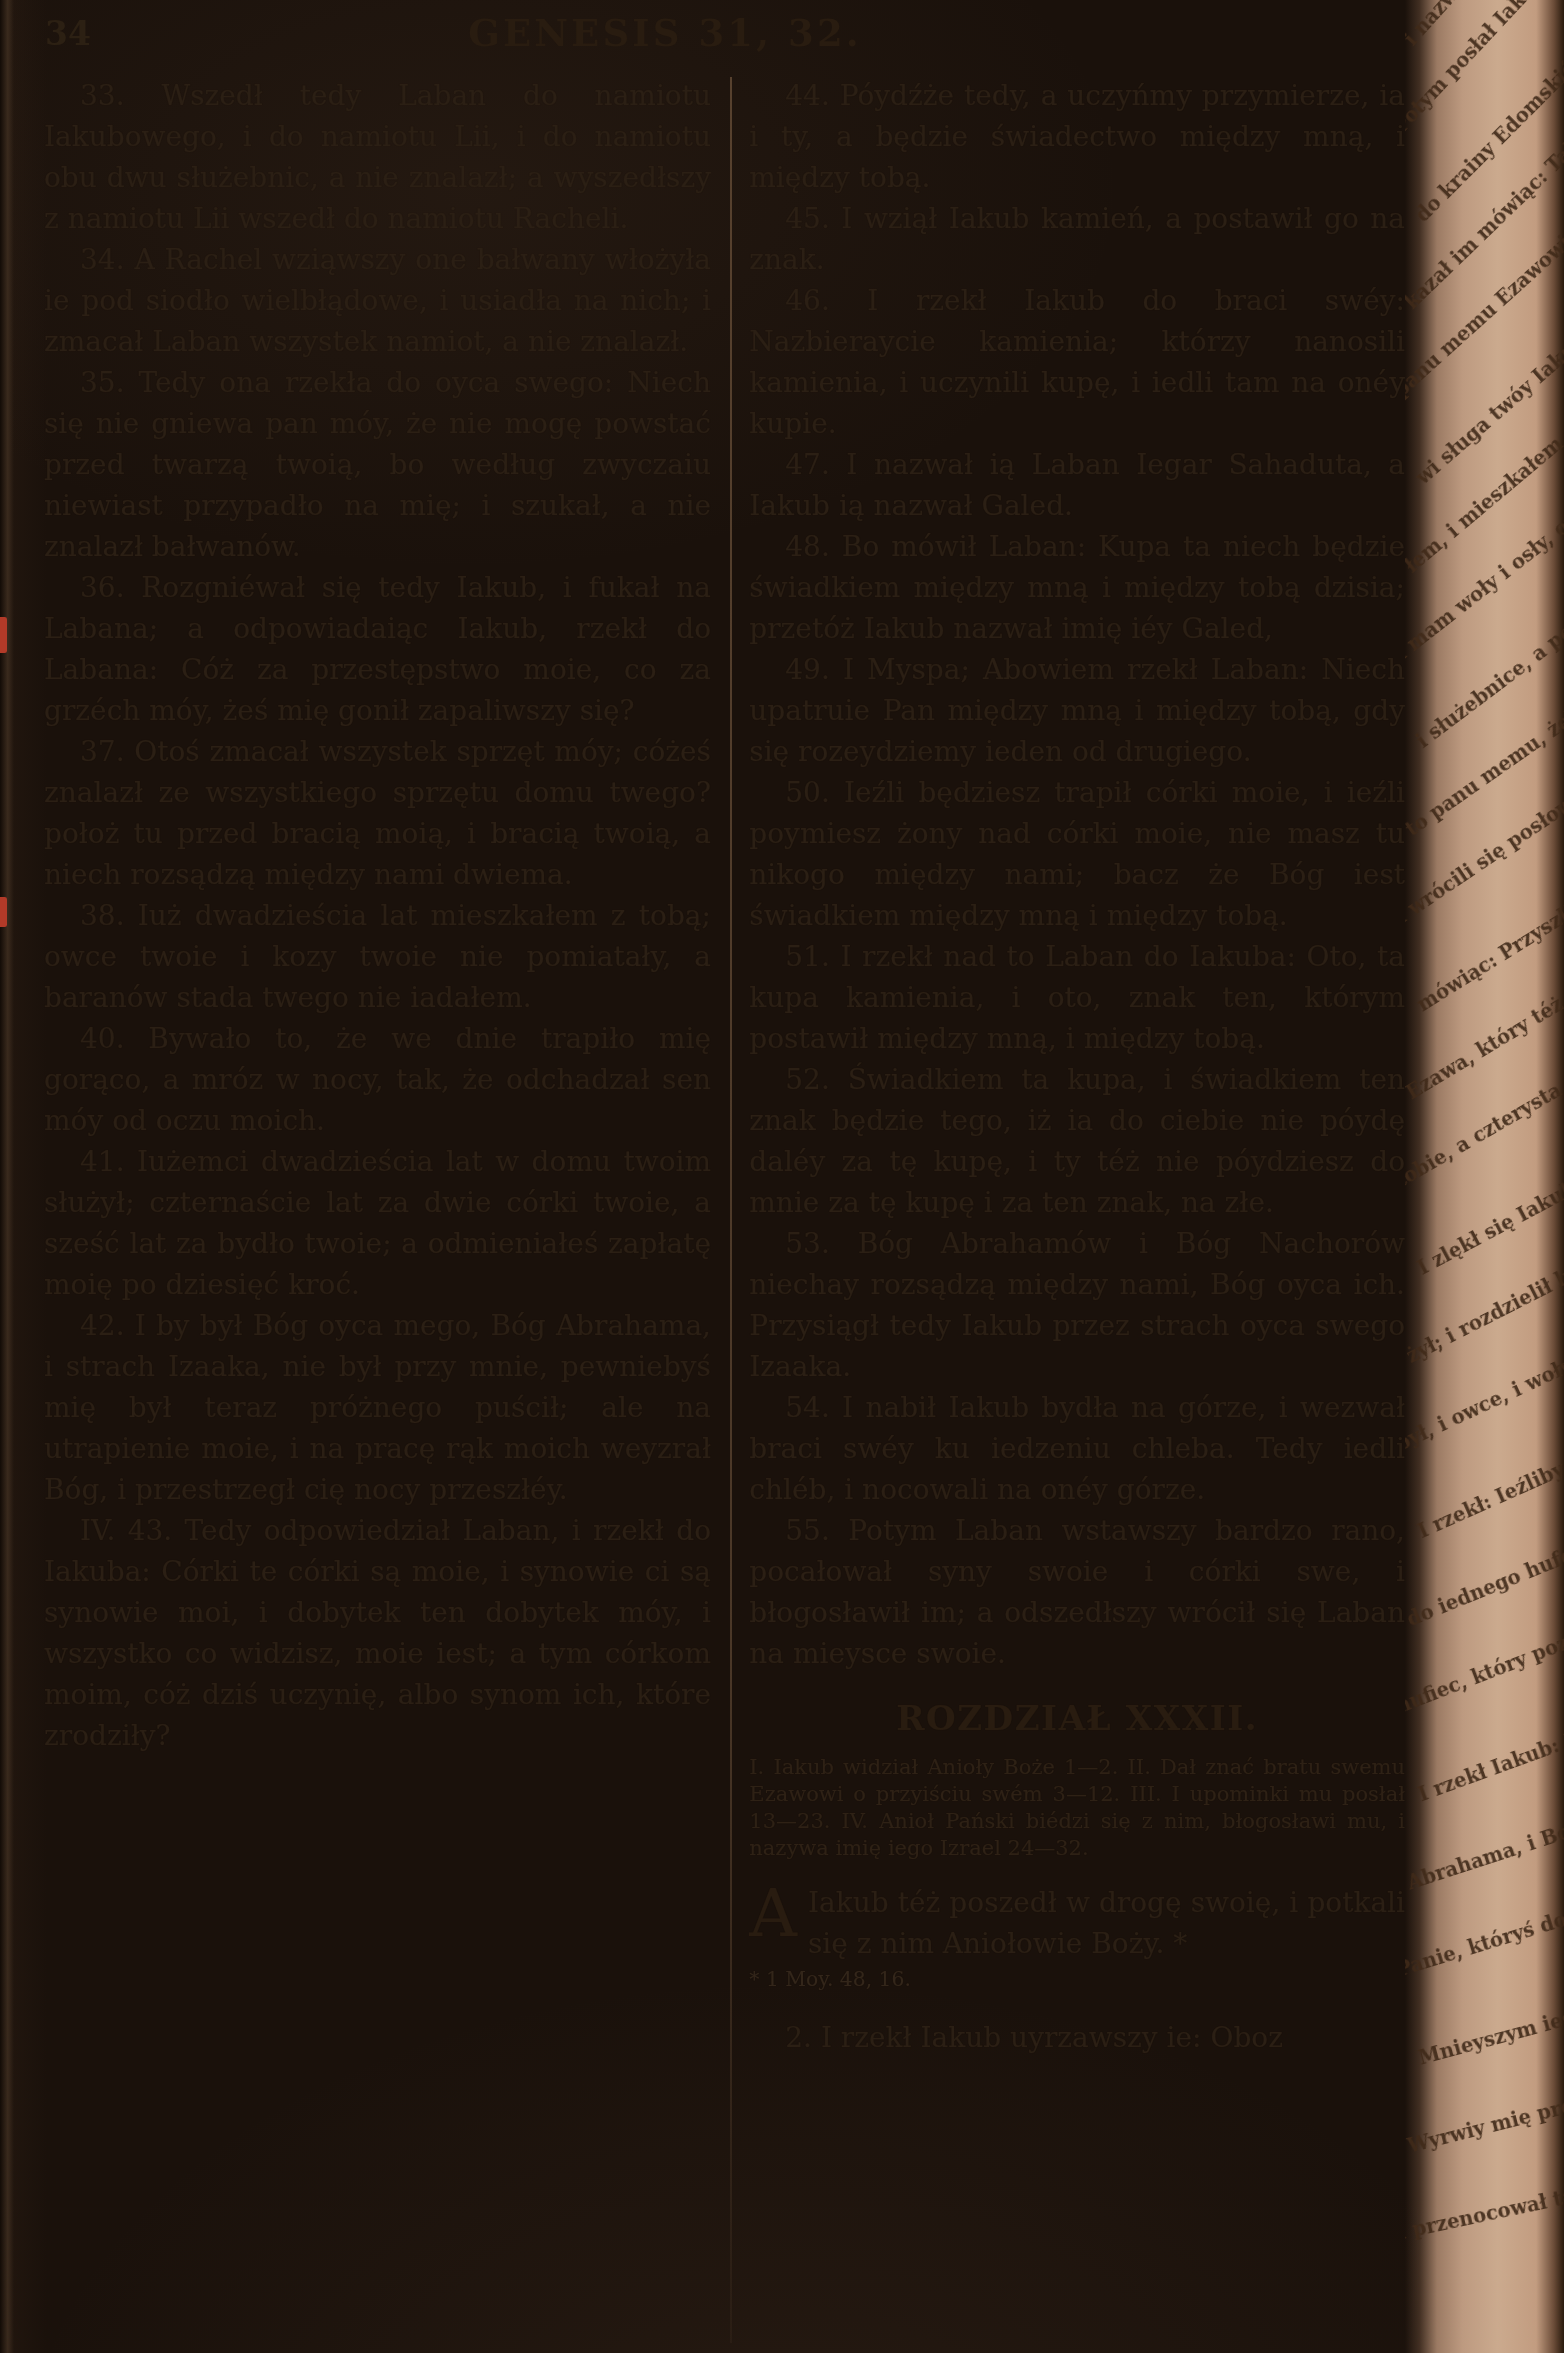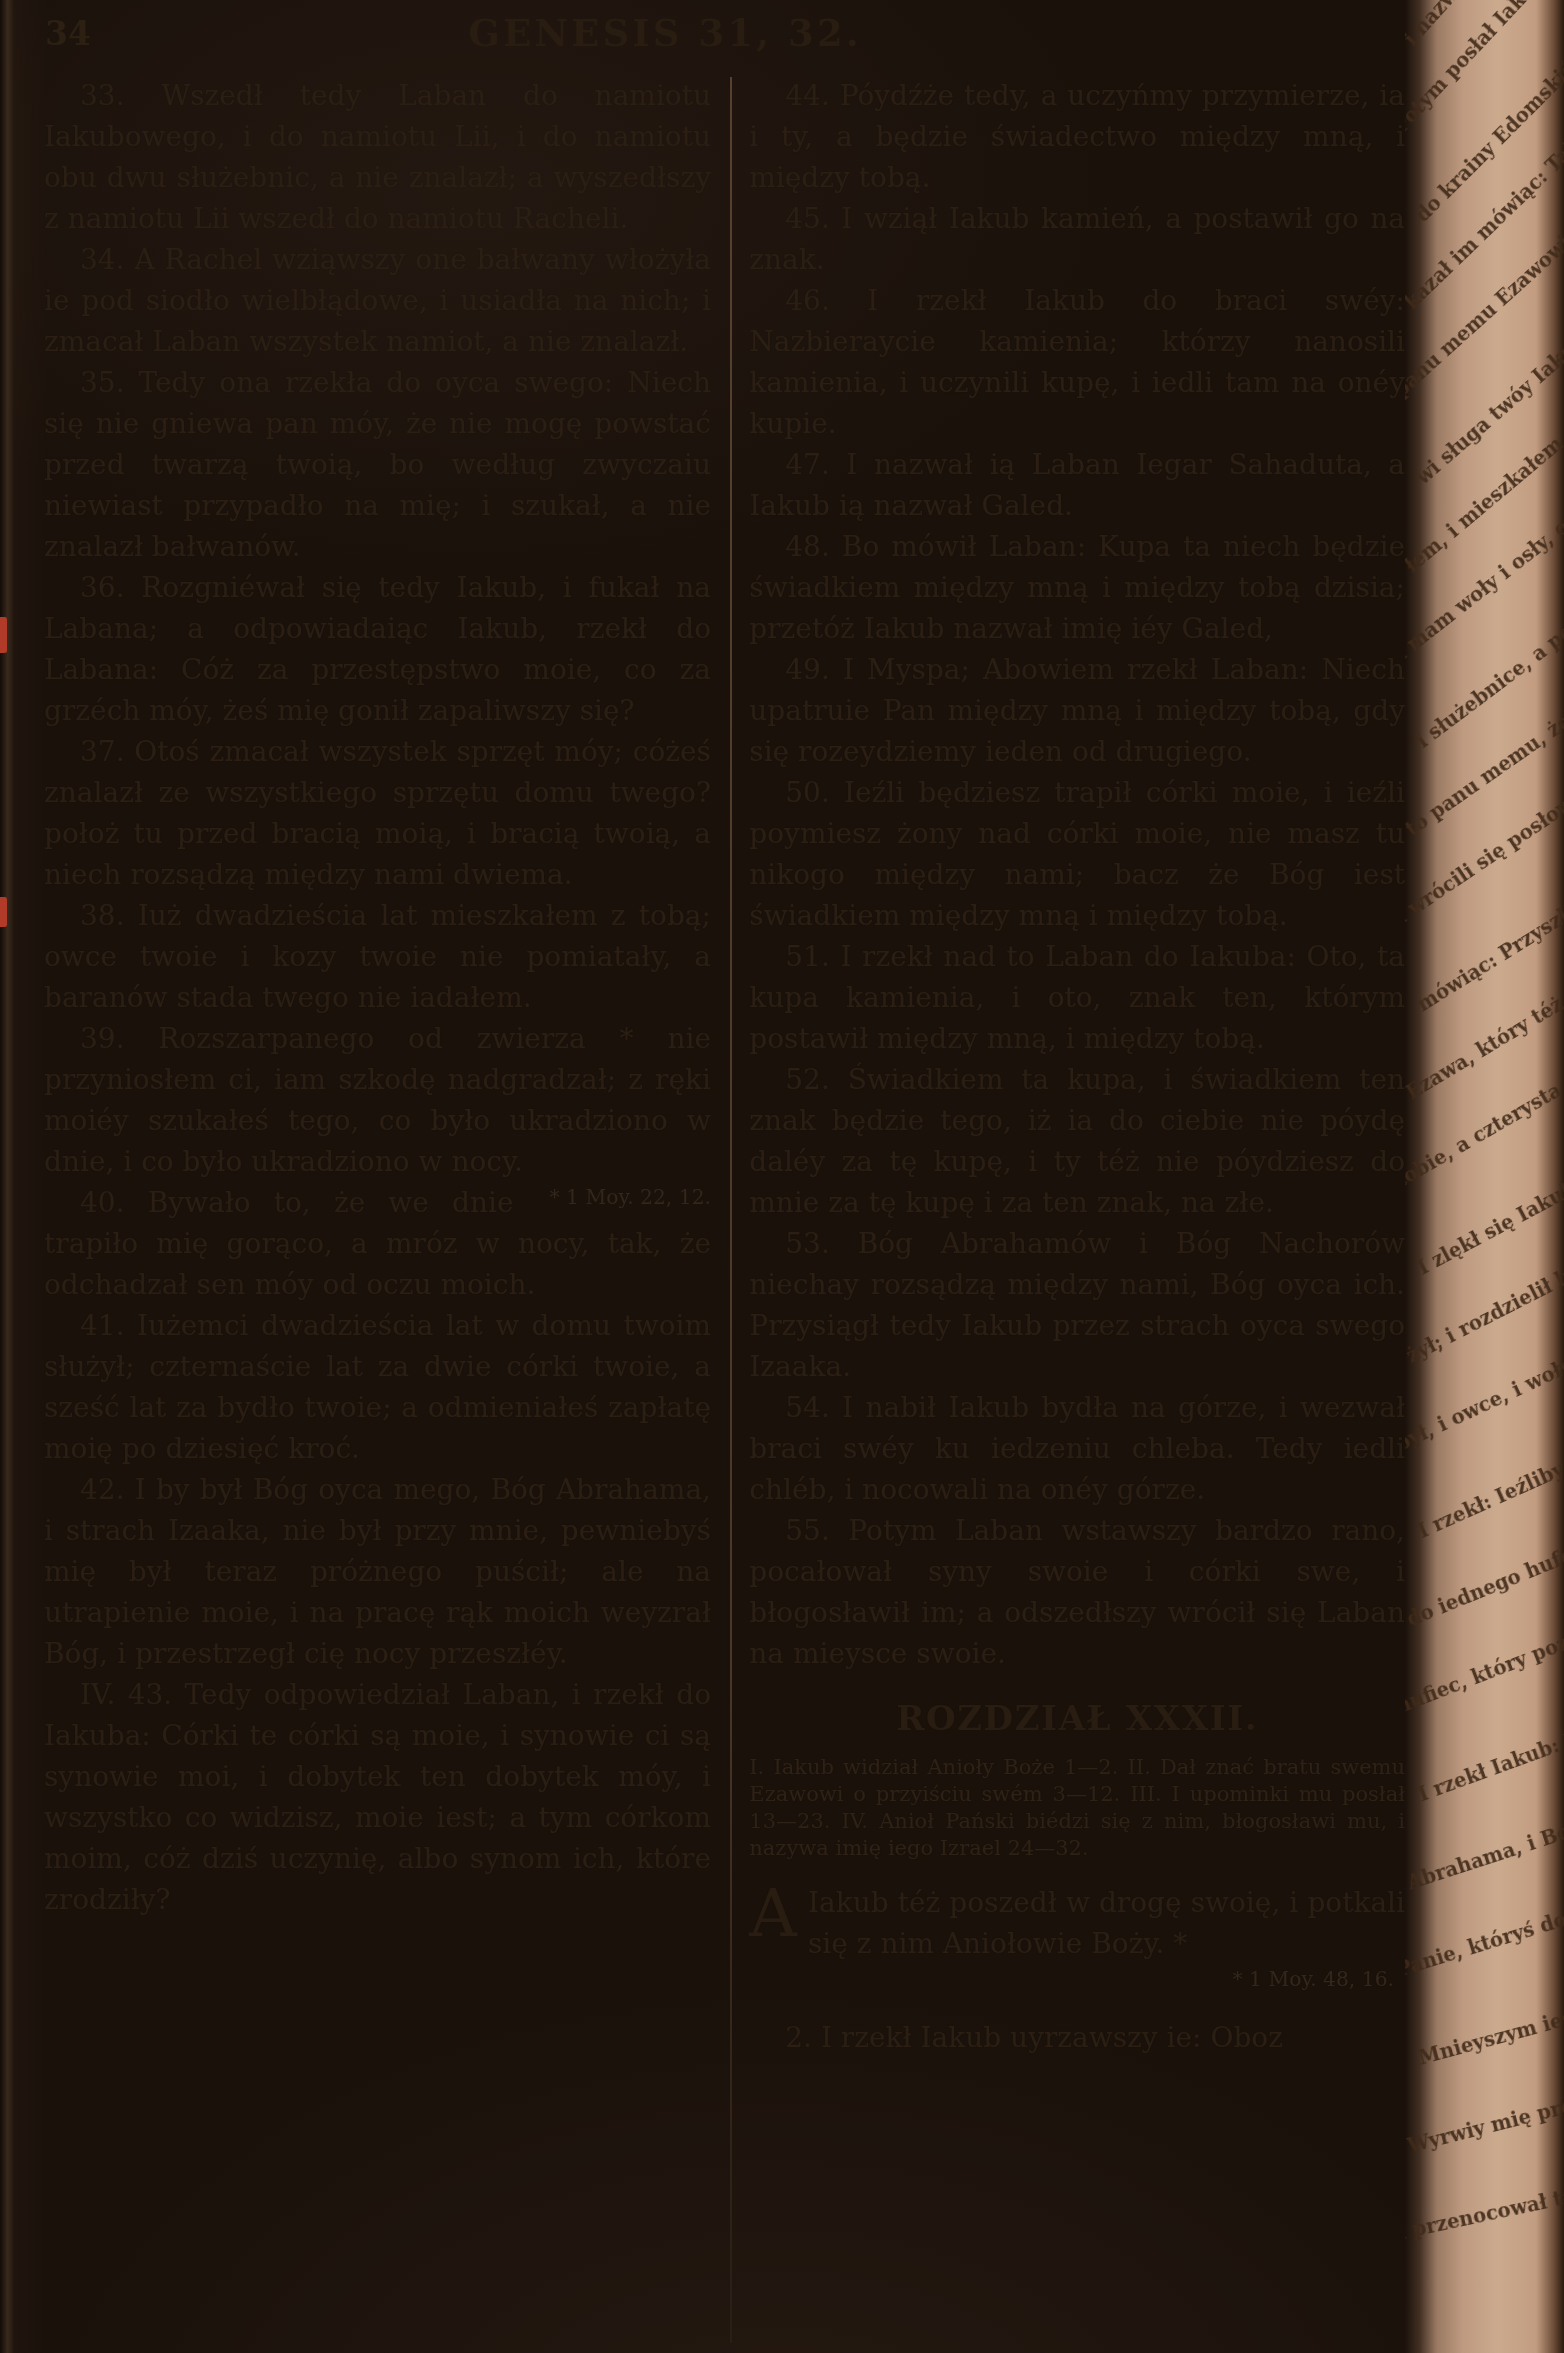--- a/index.html
+++ b/index.html
@@ -47,21 +47,21 @@
   .chapter-heading{
     margin:23.5px 0 15.6px;text-align:center;text-indent:0;
     font-size:34px;font-weight:bold;letter-spacing:1.6px;color:#291c10;
   }
   .chapter-summary{
     margin:0 0 20.3px;font-size:21px;line-height:27px;text-align:justify;text-indent:0;color:#2e2115;
   }
   .dropcap{
     float:left;font-size:66px;line-height:58px;padding:3.1px 11px 0 0;color:#291c10;font-weight:normal;
   }
-  .ref-line{text-align:right;font-size:20.3px;line-height:31px;margin:0 11px 22px 0;color:#33261a;}
+  .ref-line{font-size:20.3px;line-height:31px;margin:0 11px 22px 0;color:#33261a;}
   .edge-strip{
     position:absolute;top:0;right:0;width:160px;height:100%;overflow:hidden;z-index:3;
     background:linear-gradient(90deg,
       rgba(97,71,53,0) 0%,
       rgba(97,71,53,0.55) 9%,
       #9b7a63 20%,
       #bd9a80 36%,
       #cbaa8e 58%,
       #c29c80 82%,
       #6b4c38 93%,
@@ -88,21 +88,20 @@
 
   <div class="columns">
 
     <div class="col col-left">
       <p class="verse">33. Wszedł tedy Laban do namiotu Iakubowego, i do namiotu Lii, i do namiotu obu dwu służebnic, a nie znalazł; a wyszedłszy z namiotu Lii wszedł do namiotu Racheli.</p>
       <p class="verse">34. A Rachel wziąwszy one bałwany włożyła ie pod siodło wielbłądowe, i usiadła na nich; i zmacał Laban wszystek namiot, a nie znalazł.</p>
       <p class="verse">35. Tedy ona rzekła do oyca swego: Niech się nie gniewa pan móy, że nie mogę powstać przed twarzą twoią, bo według zwyczaiu niewiast przypadło na mię; i szukał, a nie znalazł bałwanów.</p>
       <p class="verse">36. Rozgniéwał się tedy Iakub, i fukał na Labana; a odpowiadaiąc Iakub, rzekł do Labana: Cóż za przestępstwo moie, co za grzéch móy, żeś mię gonił zapaliwszy się?</p>
       <p class="verse">37. Otoś zmacał wszystek sprzęt móy; cóżeś znalazł ze wszystkiego sprzętu domu twego? położ tu przed bracią moią, i bracią twoią, a niech rozsądzą między nami dwiema.</p>
       <p class="verse">38. Iuż dwadzieścia lat mieszkałem z tobą; owce twoie i kozy twoie nie pomiatały, a baranów stada twego nie iadałem.</p>
-      <p class="verse"><span>39. Rozszarpanego od zwierza * nie przyniosłem ci, iam szkodę nadgradzał; z ręki moiéy szukałeś tego, co było ukradziono w dnie, i co było ukradziono w nocy.</span> <span class="ref">* 1 Moy. 22, 12.</span></p>
       <p class="verse">40. Bywało to, że we dnie trapiło mię gorąco, a mróz w nocy, tak, że odchadzał sen móy od oczu moich.</p>
       <p class="verse">41. Iużemci dwadzieścia lat w domu twoim służył; czternaście lat za dwie córki twoie, a sześć lat za bydło twoie; a odmieniałeś zapłatę moię po dziesięć kroć.</p>
       <p class="verse">42. I by był Bóg oyca mego, Bóg Abrahama, i strach Izaaka, nie był przy mnie, pewniebyś mię był teraz próżnego puścił; ale na utrapienie moie, i na pracę rąk moich weyzrał Bóg, i przestrzegł cię nocy przeszłéy.</p>
       <p class="verse">IV. 43. Tedy odpowiedział Laban, i rzekł do Iakuba: Córki te córki są moie, i synowie ci są synowie moi, i dobytek ten dobytek móy, i wszystko co widzisz, moie iest; a tym córkom moim, cóż dziś uczynię, albo synom ich, które zrodziły?</p>
     </div>
 
     <div class="rule"></div>
 
     <div class="col col-right">
       <p class="verse">44. Póydźże tedy, a uczyńmy przymierze, ia i ty, a będzie świadectwo między mną, i między tobą.</p>

